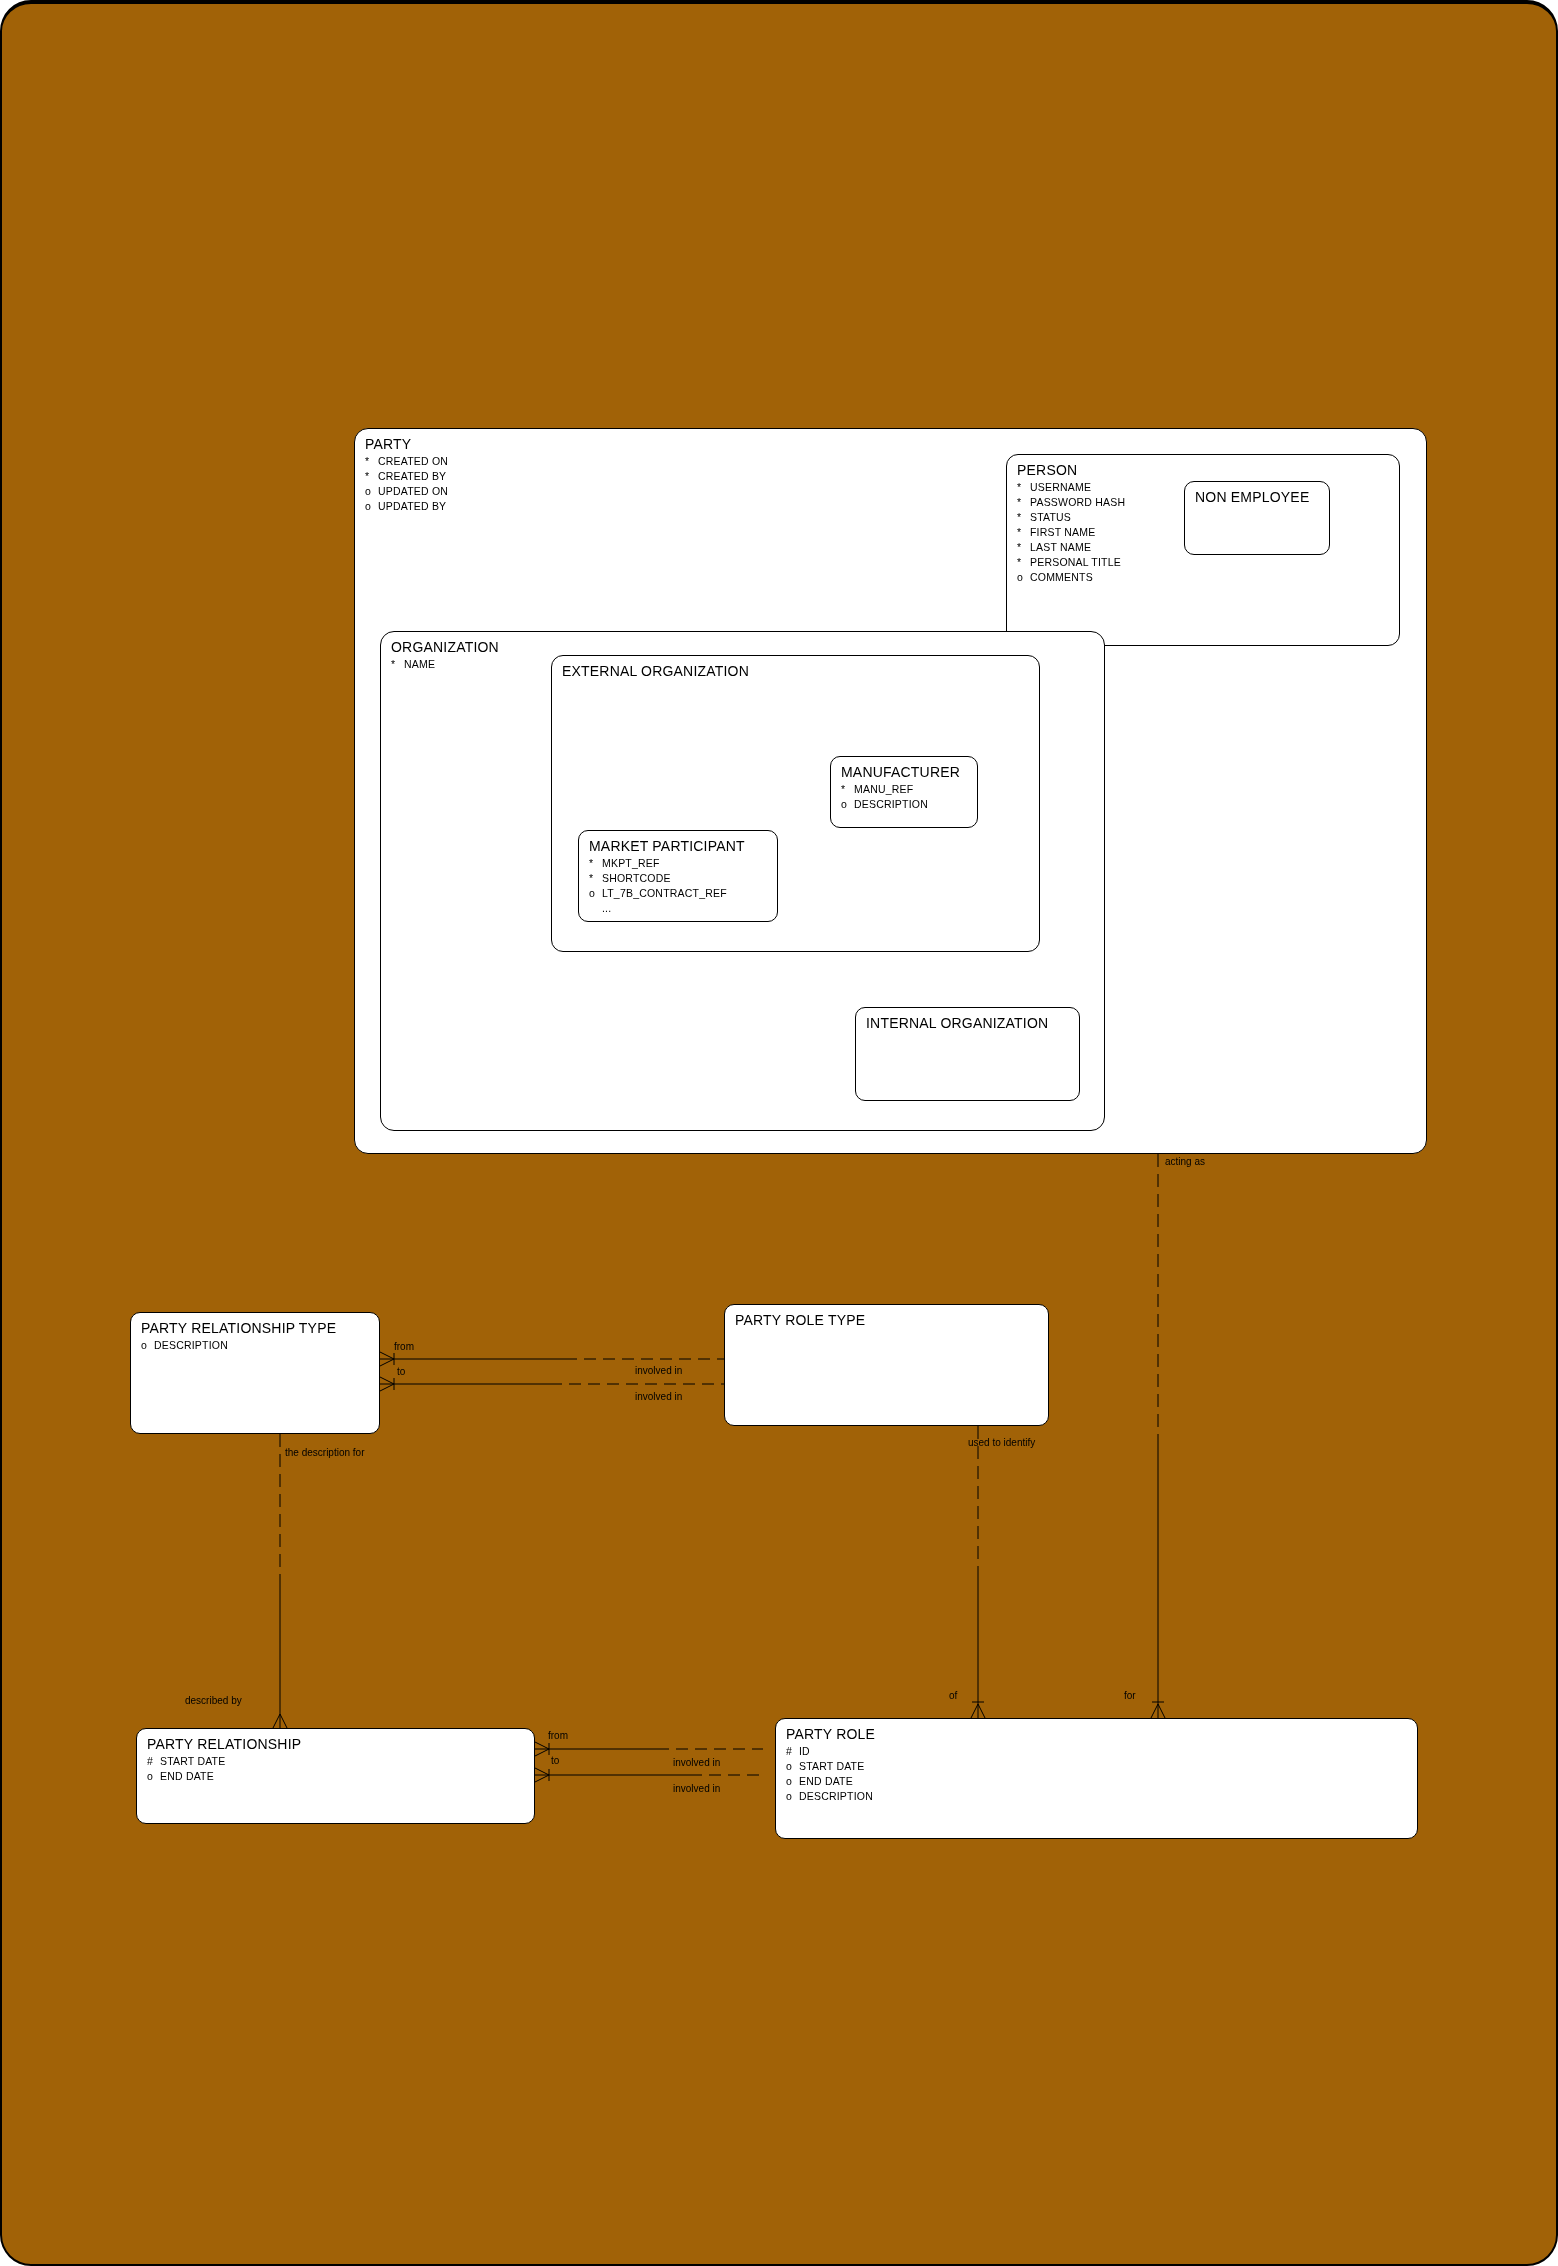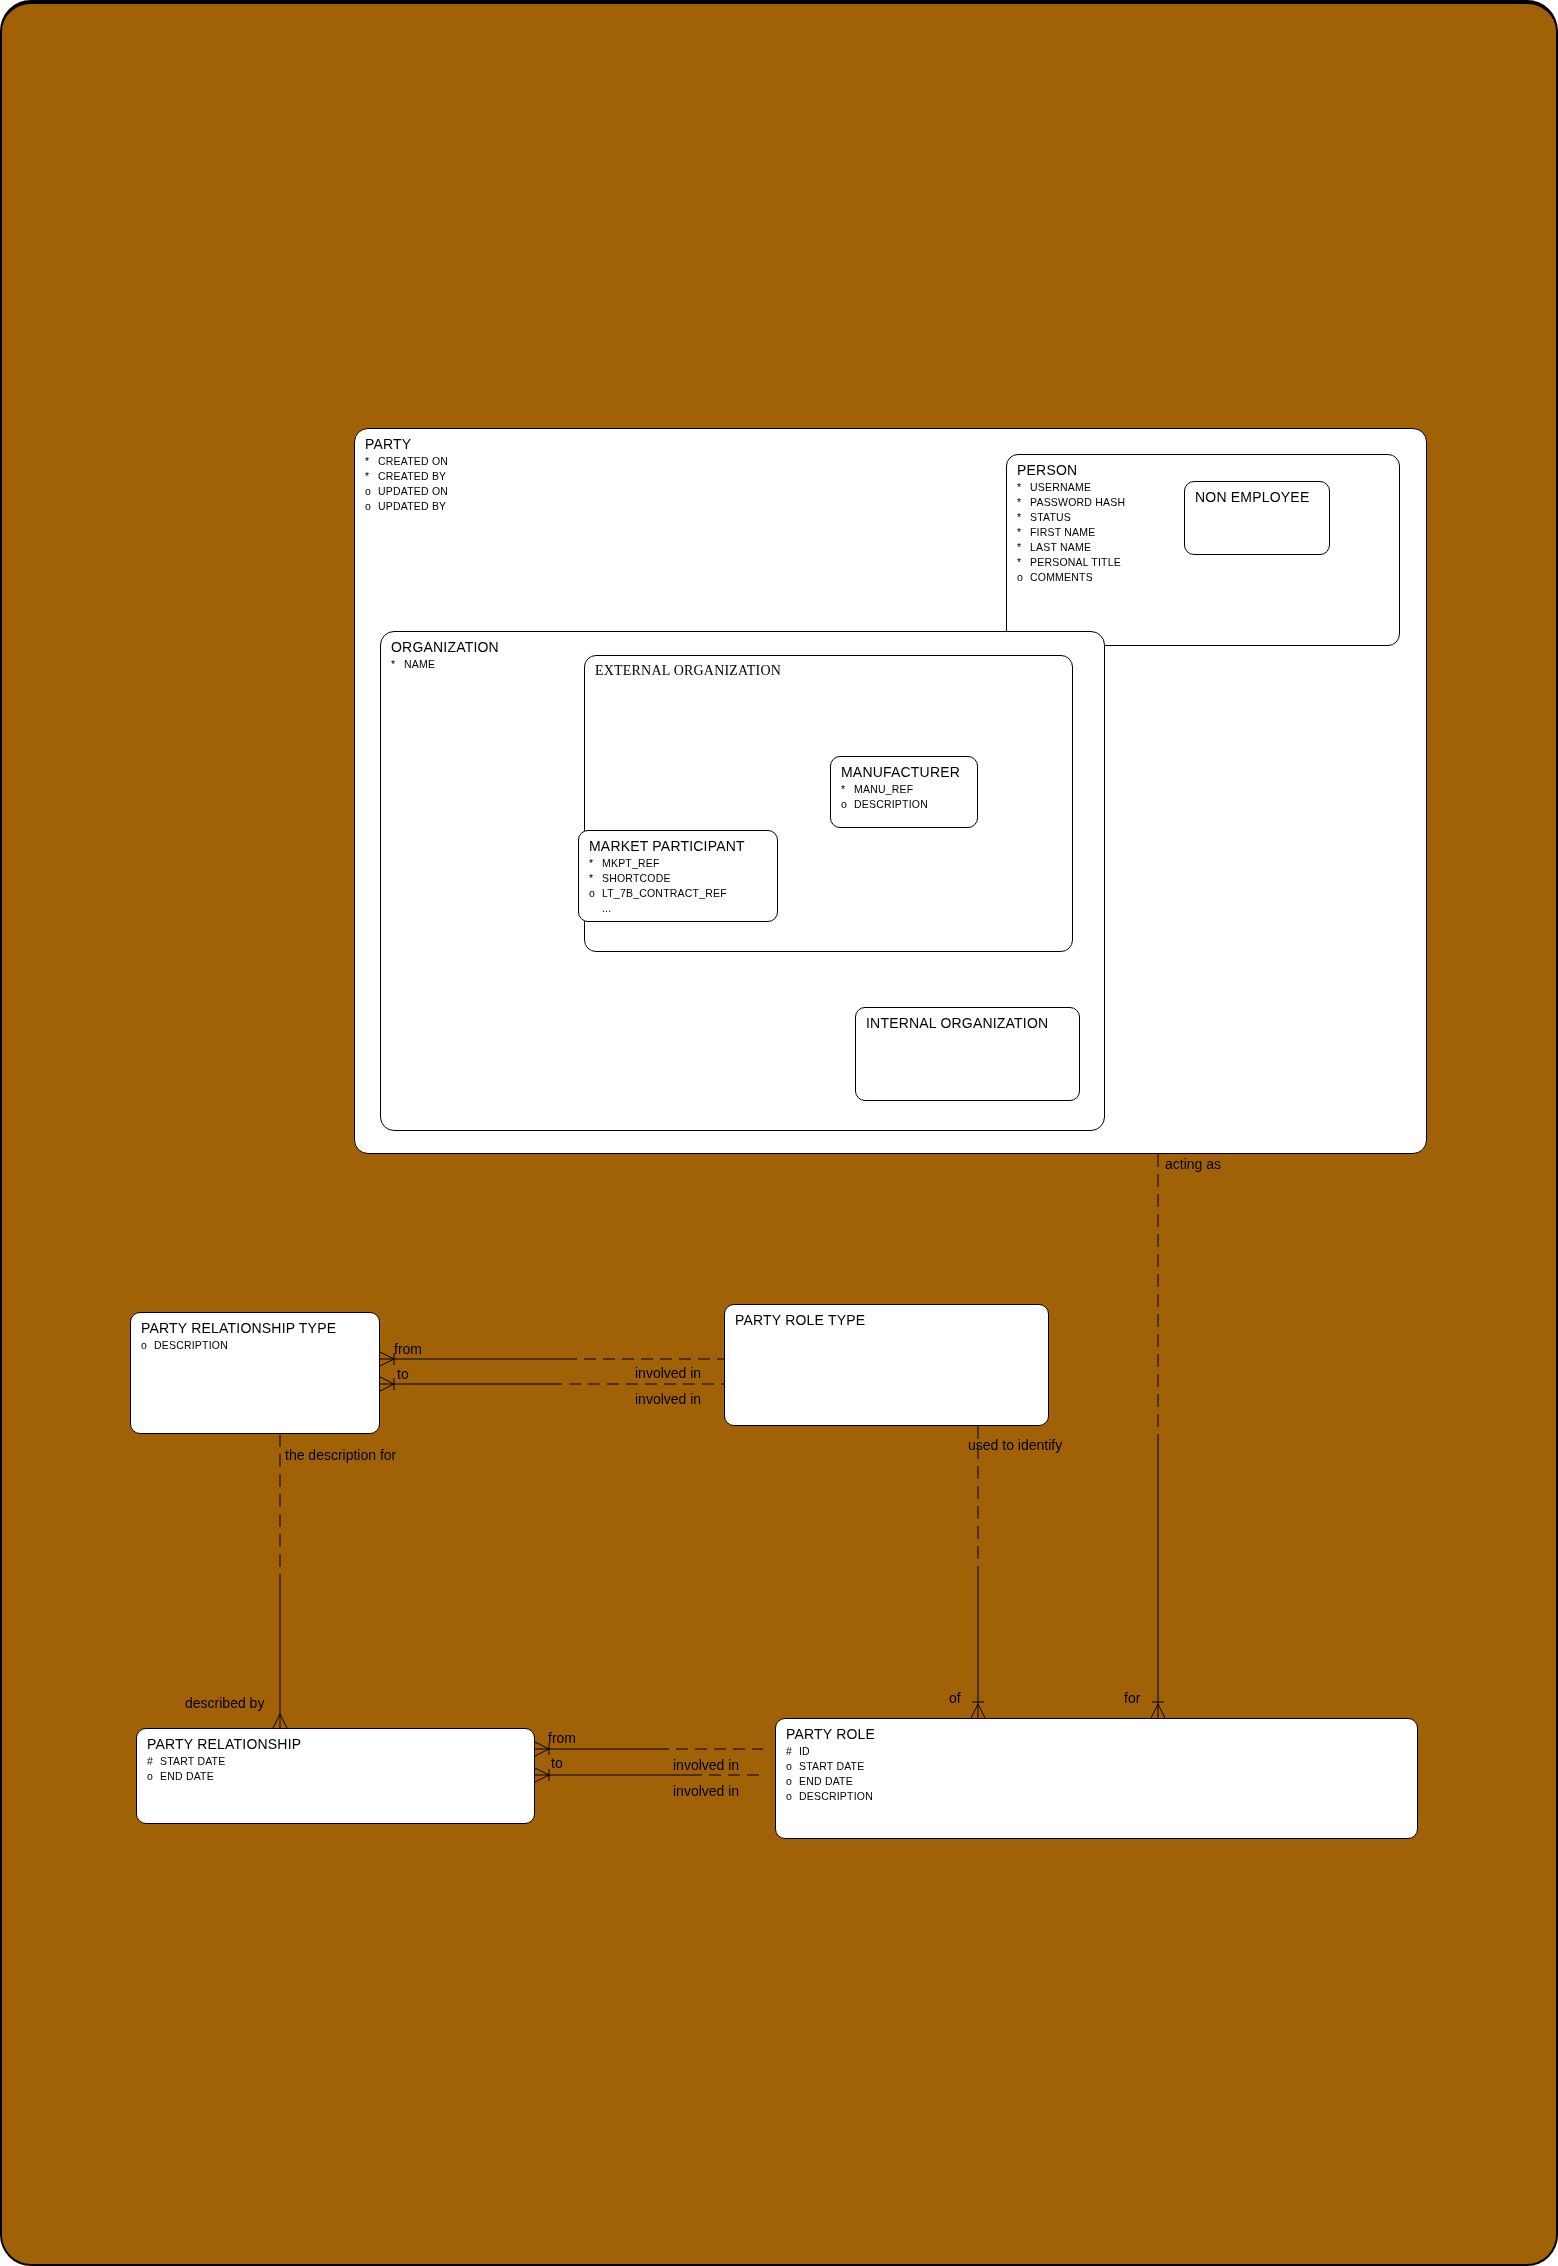--- a/index.html
+++ b/index.html
@@ -35,21 +35,21 @@
   .attr-row{
     display:flex;
     font-size:10.5px;
     line-height:15px;
     white-space:nowrap;
   }
   .attr-prefix{width:13px;flex:0 0 13px;}
   .attr-name{letter-spacing:0.2px;}
   .rel-label{
     position:absolute;
-    font-size:14px;
+    font-size:10px;
     white-space:nowrap;
   }
   svg.connectors{
     position:absolute;
     left:0;top:0;
     pointer-events:none;
   }
   svg.connectors path{stroke:#000;stroke-width:1;fill:none;}
 </style>
 </head>
@@ -114,21 +114,21 @@
   </div>
 
   <div class="entity" style="left:378px;top:627px;width:725px;height:500px;">
     <div class="entity-title">ORGANIZATION</div>
     <div class="attr-row">
         <span class="attr-prefix">*</span>
         <span class="attr-name">NAME</span>
       </div>
   </div>
 
-  <div class="entity" style="left:582px;top:651px;width:489px;height:297px;border-radius:12px;font-family:Liberation Serif, serif;">
+  <div class="entity" style="left:549px;top:651px;width:489px;height:297px;border-radius:12px;">
     <div class="entity-title">EXTERNAL ORGANIZATION</div>
   </div>
 
   <div class="entity small" style="left:828px;top:752px;width:148px;height:72px;">
     <div class="entity-title">MANUFACTURER</div>
     <div class="attr-row">
         <span class="attr-prefix">*</span>
         <span class="attr-name">MANU_REF</span>
       </div>
     <div class="attr-row">

